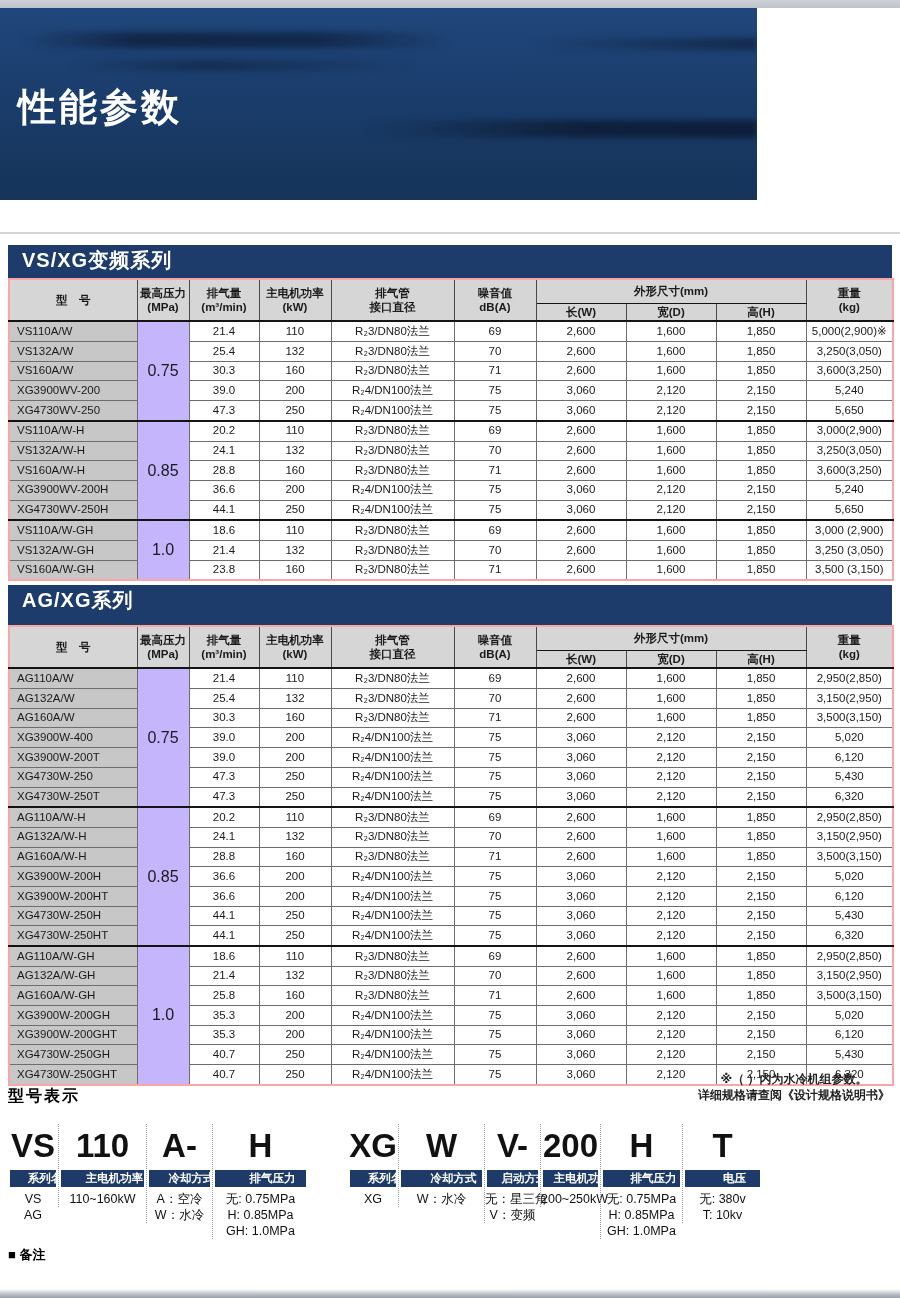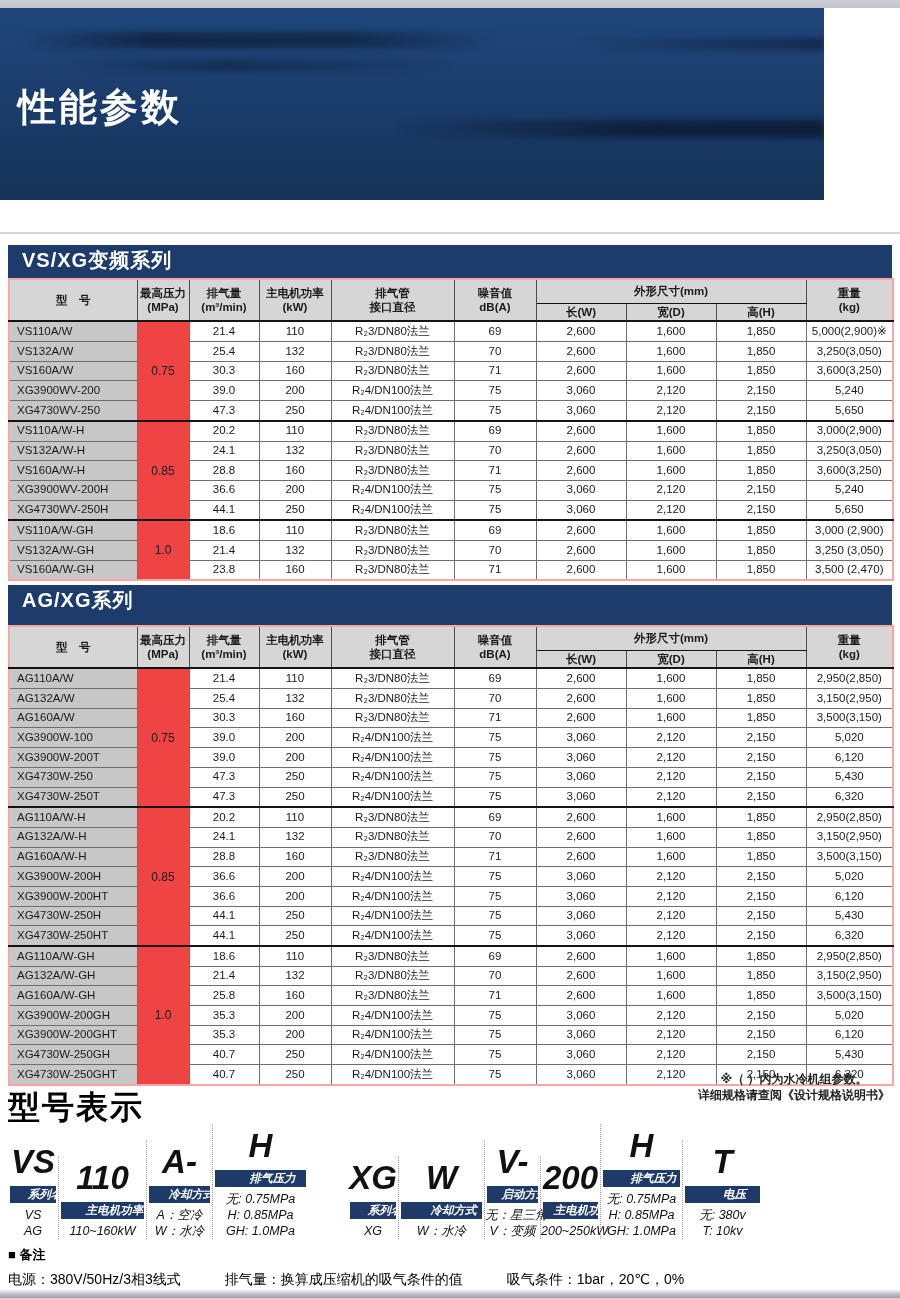--- a/index.html
+++ b/index.html
@@ -5,21 +5,21 @@
   html,body{margin:0;padding:0;}
   body{
     width:900px;height:1298px;position:relative;background:#ffffff;
     font-family:"Liberation Sans","DejaVu Sans",sans-serif;color:#1a1a1a;
     overflow:hidden;
   }
   
   .top-strip{position:absolute;left:0;top:0;width:900px;height:8px;background:linear-gradient(180deg,#cdd0d6,#bfc3ca);}
   .bottom-strip{position:absolute;left:0;top:1289px;width:900px;height:9px;background:linear-gradient(180deg,#ffffff,#b9bdc4 60%,#9aa0a9);}
   
-  .hero{position:absolute;left:0;top:8px;width:824px;height:192px;
+  .hero{position:absolute;left:0;top:8px;width:757px;height:192px;
     background:linear-gradient(180deg,#20477c 0%,#1b3e6e 40%,#163459 100%);overflow:hidden;}
   .hero .streak1{position:absolute;left:0;top:24px;width:60%;height:16px;filter:blur(3px);
     background:linear-gradient(90deg,rgba(7,16,34,0) 5%,rgba(7,16,34,.55) 30%,rgba(7,16,34,.5) 70%,rgba(7,16,34,0));}
   .hero .streak2{position:absolute;right:0;top:112px;width:52%;height:18px;filter:blur(3px);
     background:linear-gradient(90deg,rgba(7,16,34,0),rgba(7,16,34,.6) 55%,rgba(7,16,34,.65));}
   .hero .streak3{position:absolute;left:9%;top:52px;width:46%;height:11px;filter:blur(3px);
     background:linear-gradient(90deg,rgba(7,16,34,0),rgba(7,16,34,.4) 40%,rgba(7,16,34,0));}
   .hero .streak4{position:absolute;right:0;top:30px;width:30%;height:12px;filter:blur(3px);
     background:linear-gradient(90deg,rgba(7,16,34,0),rgba(7,16,34,.5));}
   .hero-title{position:absolute;left:18px;top:74px;font-size:38px;font-weight:bold;color:#ffffff;letter-spacing:3px;}
@@ -33,28 +33,28 @@
   table.spec{position:absolute;left:8px;width:884px;border-collapse:collapse;table-layout:fixed;
     border:2px solid #fca5a5;font-size:11.5px;}
   .table1{top:278px;}
   .table2{top:625px;}
   table.spec th{background:#d6d6d6;border:1px solid #4a4a4a;font-weight:bold;font-size:11.5px;
     text-align:center;vertical-align:middle;padding:1px 0;line-height:1.25;}
   table.spec thead tr:first-child th{height:21px;}
   table.spec td{border:1px solid #6e6e6e;text-align:center;vertical-align:middle;
     height:18.7px;padding:0 3px;line-height:1;overflow:hidden;white-space:nowrap;}
   table.spec td.model-cell{background:#c7c7c7;text-align:left;padding-left:7px;}
-  table.spec td.pressure-cell{background:#ef4444;font-size:12px;}
+  table.spec td.pressure-cell{background:#c4b5fd;font-size:16px;}
   table.spec tr.group-first td{border-top:2px solid #141414;}
   table.spec thead th{border-bottom-color:#141414;}
   
   .footnote{position:absolute;right:10px;top:1071px;text-align:center;font-size:12px;font-weight:bold;color:#222;line-height:16px;}
   
-  .model-title{position:absolute;left:8px;top:1086px;font-size:32px;font-weight:bold;color:#000;letter-spacing:2px;}
-  .diagram{position:absolute;top:1124px;display:flex;align-items:flex-end;font-style:italic;}
+  .model-title{position:absolute;left:8px;top:1086px;font-size:16px;font-weight:bold;color:#000;letter-spacing:2px;}
+  .diagram{position:absolute;top:1124px;display:flex;align-items:flex-start;}
   .diagram-left{left:8px;}
   .diagram-right{left:348px;}
   .seg{display:flex;flex-direction:column;box-sizing:border-box;}
   .seg + .seg{border-left:1px dotted #9a9a9a;}
   .seg-code{height:44px;display:flex;align-items:center;justify-content:center;
     font-size:33px;font-weight:bold;color:#111;letter-spacing:0px;white-space:nowrap;}
   .seg-bar{height:17px;margin:2px 2px 0 2px;background:#1e3a68;color:#fff;
     font-size:11.5px;font-weight:bold;display:flex;align-items:center;justify-content:center;white-space:nowrap;padding-left:24px;}
   .seg-vals{margin-top:4px;text-align:center;font-size:12.5px;line-height:16px;color:#111;white-space:nowrap;}
   
@@ -282,21 +282,21 @@
       </tr>
       <tr>
         <td class="model-cell">VS160A/W-GH</td>
         <td>23.8</td>
         <td>160</td>
         <td>R₂3/DN80法兰</td>
         <td>71</td>
         <td>2,600</td>
         <td>1,600</td>
         <td>1,850</td>
-        <td>3,500 (2,470)</td>
+        <td>3,500 (3,150)</td>
       </tr>
     </tbody>
 </table>
 
 <div class="section-banner banner2">AG/XG系列</div>
 
 <table class="spec table2">
   <colgroup>
     <col style="width:128px">
       <col style="width:52px">
@@ -377,21 +377,21 @@
         <td>30.3</td>
         <td>160</td>
         <td>R₂3/DN80法兰</td>
         <td>71</td>
         <td>2,600</td>
         <td>1,600</td>
         <td>1,850</td>
         <td>3,500(3,150)</td>
       </tr>
       <tr>
-        <td class="model-cell">XG3900W-100</td>
+        <td class="model-cell">XG3900W-400</td>
         <td>39.0</td>
         <td>200</td>
         <td>R₂4/DN100法兰</td>
         <td>75</td>
         <td>3,060</td>
         <td>2,120</td>
         <td>2,150</td>
         <td>5,020</td>
       </tr>
       <tr>
@@ -671,20 +671,15 @@
       <div class="seg-bar">电压</div>
       <div class="seg-vals">
         <div>无: 380v</div>
         <div>T: 10kv</div>
       </div>
     </div>
   </div>
 
 <div class="notes">
   <div class="notes-title"><span>■</span> <span>备注</span></div>
-  <div class="notes-line">
-    <span>电源：380V/50Hz/3相3线式</span>
-    <span>排气量：换算成压缩机的吸气条件的值</span>
-    <span>吸气条件：1bar，20℃，0%</span>
-  </div>
 </div>
 
 <div class="bottom-strip"></div>
 
 </body></html>

